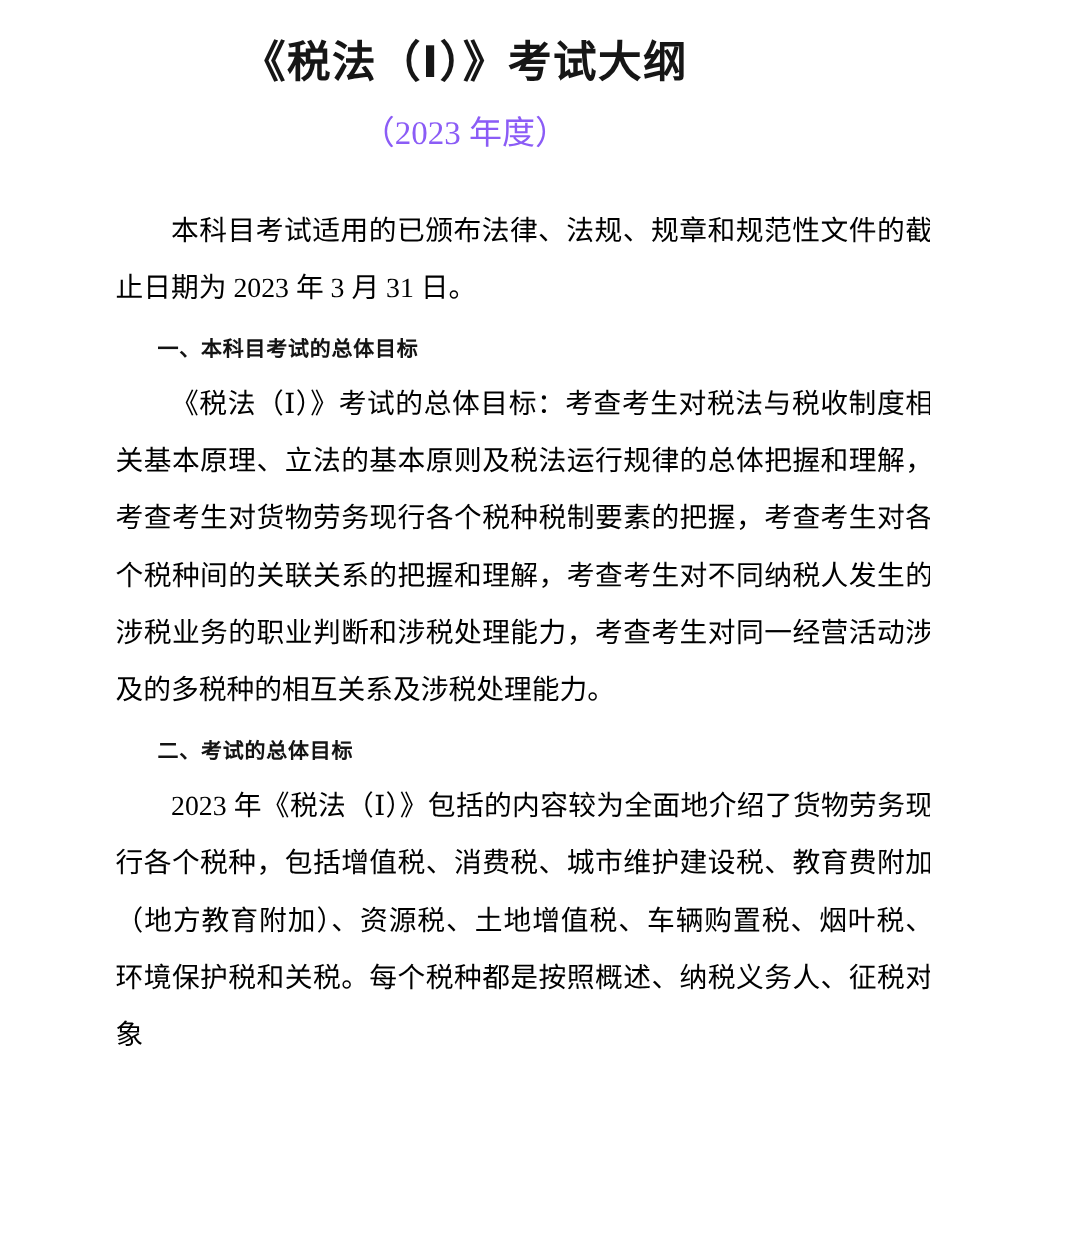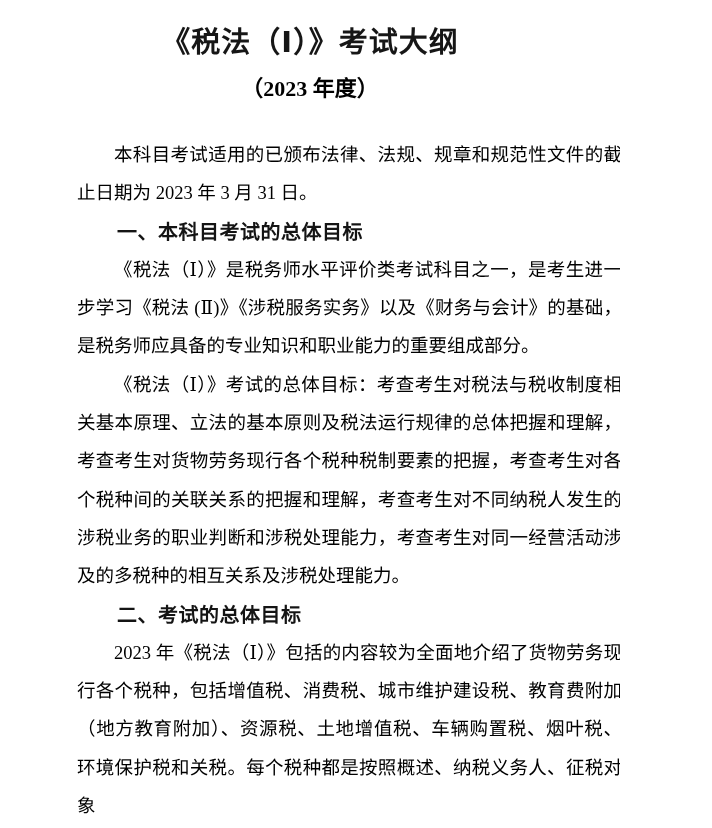--- a/index.html
+++ b/index.html
@@ -23,24 +23,24 @@
     font-weight: 700;
     font-size: 29px;
     line-height: 40px;
     letter-spacing: 1px;
     color: #161616;
   }
   .doc-subtitle {
     margin: 12px 0 0 0;
     text-align: center;
     font-family: "Liberation Serif", "DejaVu Serif", serif;
-    font-weight: 700;
+    font-weight: 400;
     font-size: 22px;
     line-height: 30px;
-    color: #000000;
+    color: #8b5cf6;
   }
   .doc-body {
     margin-top: 32px;
     padding-left: 77px;
     width: 545px;
   }
   .para {
     margin: 0;
     font-size: 18.5px;
     line-height: 38.3px;
@@ -50,21 +50,21 @@
     color: #000000;
     word-break: normal;
   }
   .para:last-child {
     
   }
   .heading {
     margin: 0;
     font-family: "Liberation Sans", "DejaVu Sans", sans-serif;
     font-weight: 700;
-    font-size: 20px;
+    font-size: 14px;
     line-height: 38.3px;
     text-indent: 2em;
     color: #141414;
     letter-spacing: 0.5px;
   }
 </style>
 </head>
 <body>
 
 <div id="page">
@@ -72,21 +72,20 @@
   <h1 class="doc-title">《税法（Ⅰ）》考试大纲</h1>
 
   <h2 class="doc-subtitle">（2023 年度）</h2>
 
   <div class="doc-body">
 
     <p class="para">本科目考试适用的已颁布法律、法规、规章和规范性文件的截止日期为 2023 年 3 月 31 日。</p>
 
     <p class="heading">一、本科目考试的总体目标</p>
 
-    <p class="para">《税法（Ⅰ）》是税务师水平评价类考试科目之一，是考生进一步学习《税法 (Ⅱ)》《涉税服务实务》以及《财务与会计》的基础，是税务师应具备的专业知识和职业能力的重要组成部分。</p>
 
     <p class="para">《税法（Ⅰ）》考试的总体目标：考查考生对税法与税收制度相关基本原理、立法的基本原则及税法运行规律的总体把握和理解，考查考生对货物劳务现行各个税种税制要素的把握，考查考生对各个税种间的关联关系的把握和理解，考查考生对不同纳税人发生的涉税业务的职业判断和涉税处理能力，考查考生对同一经营活动涉及的多税种的相互关系及涉税处理能力。</p>
 
     <p class="heading">二、考试的总体目标</p>
 
 
     <p class="para">2023 年《税法（Ⅰ）》包括的内容较为全面地介绍了货物劳务现行各个税种，包括增值税、消费税、城市维护建设税、教育费附加（地方教育附加）、资源税、土地增值税、车辆购置税、烟叶税、环境保护税和关税。每个税种都是按照概述、纳税义务人、征税对象</p>
 
   </div>
 </div>

